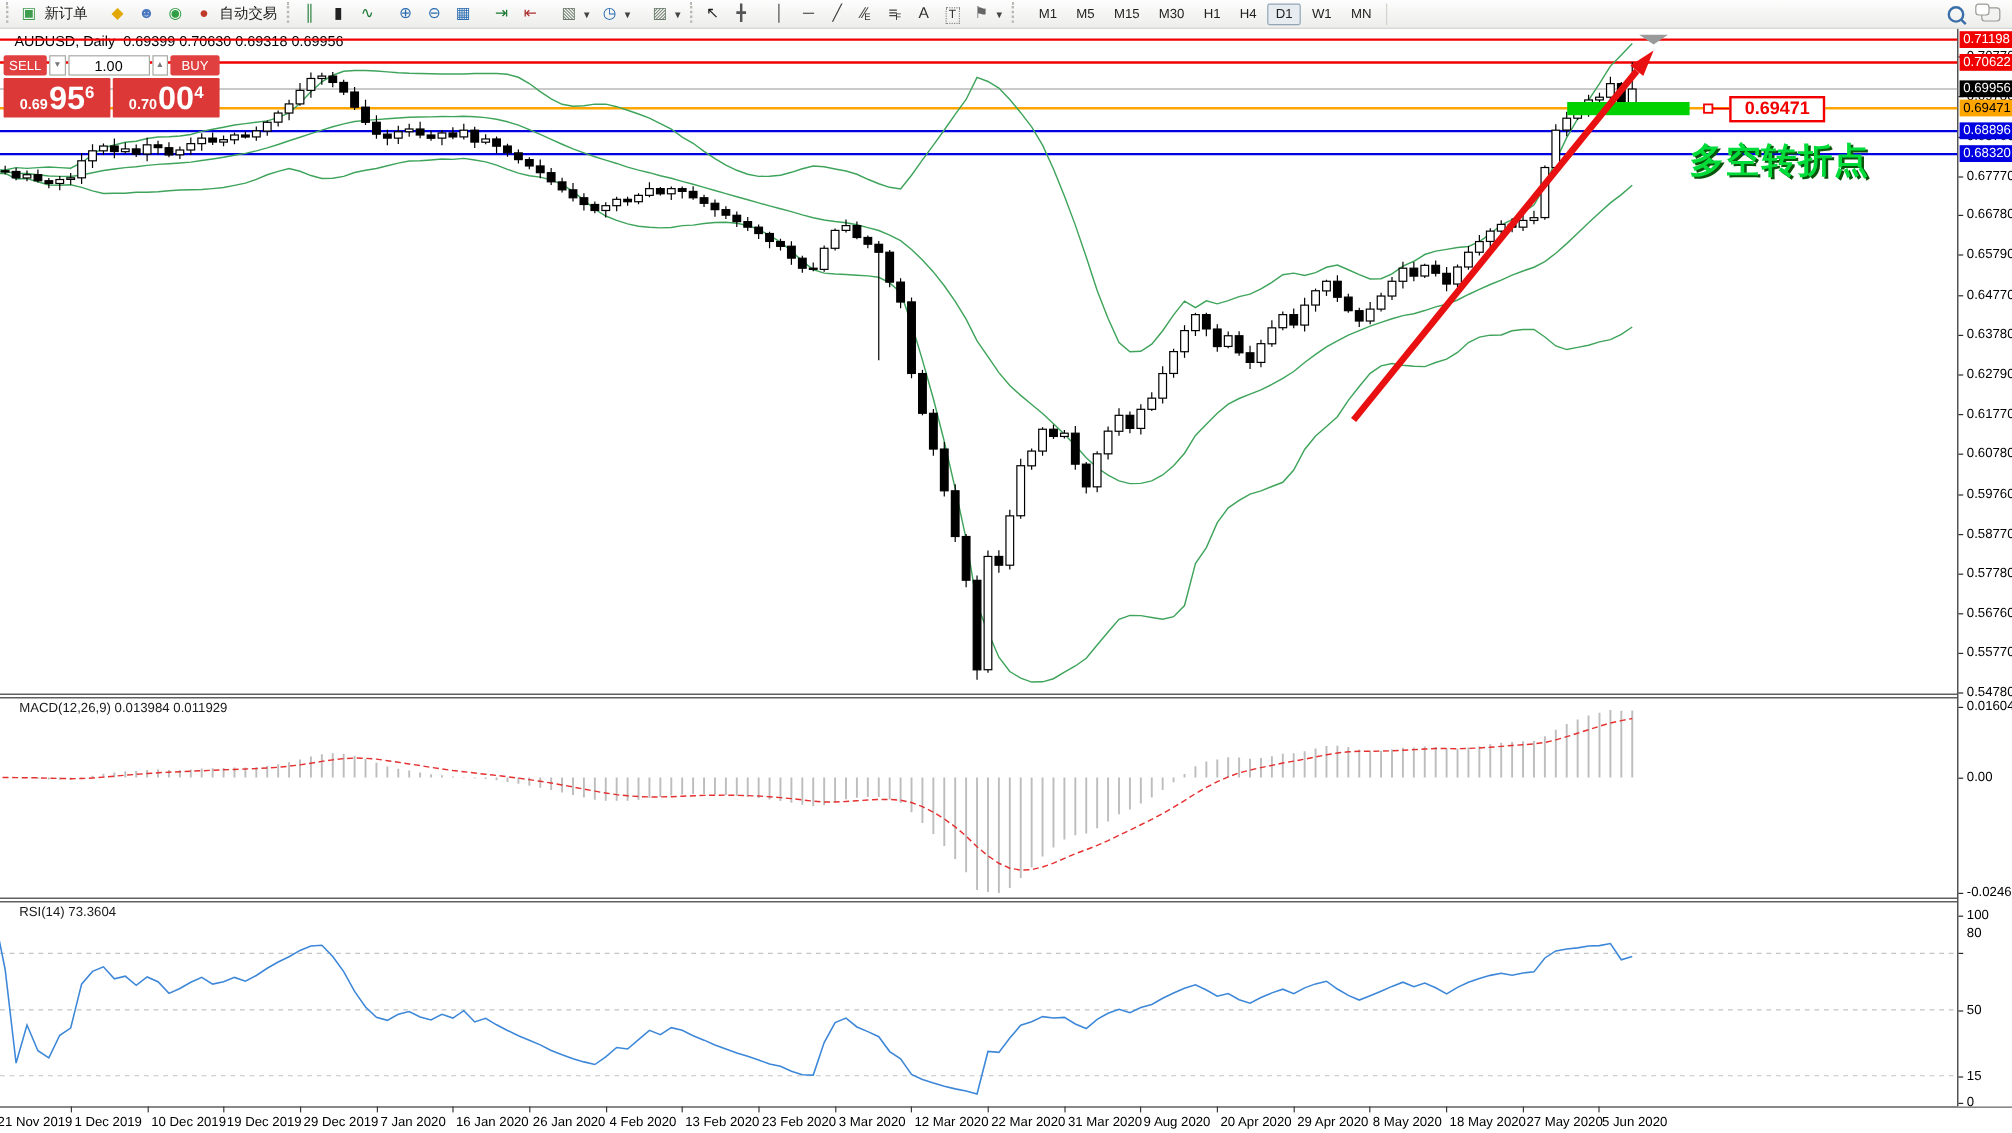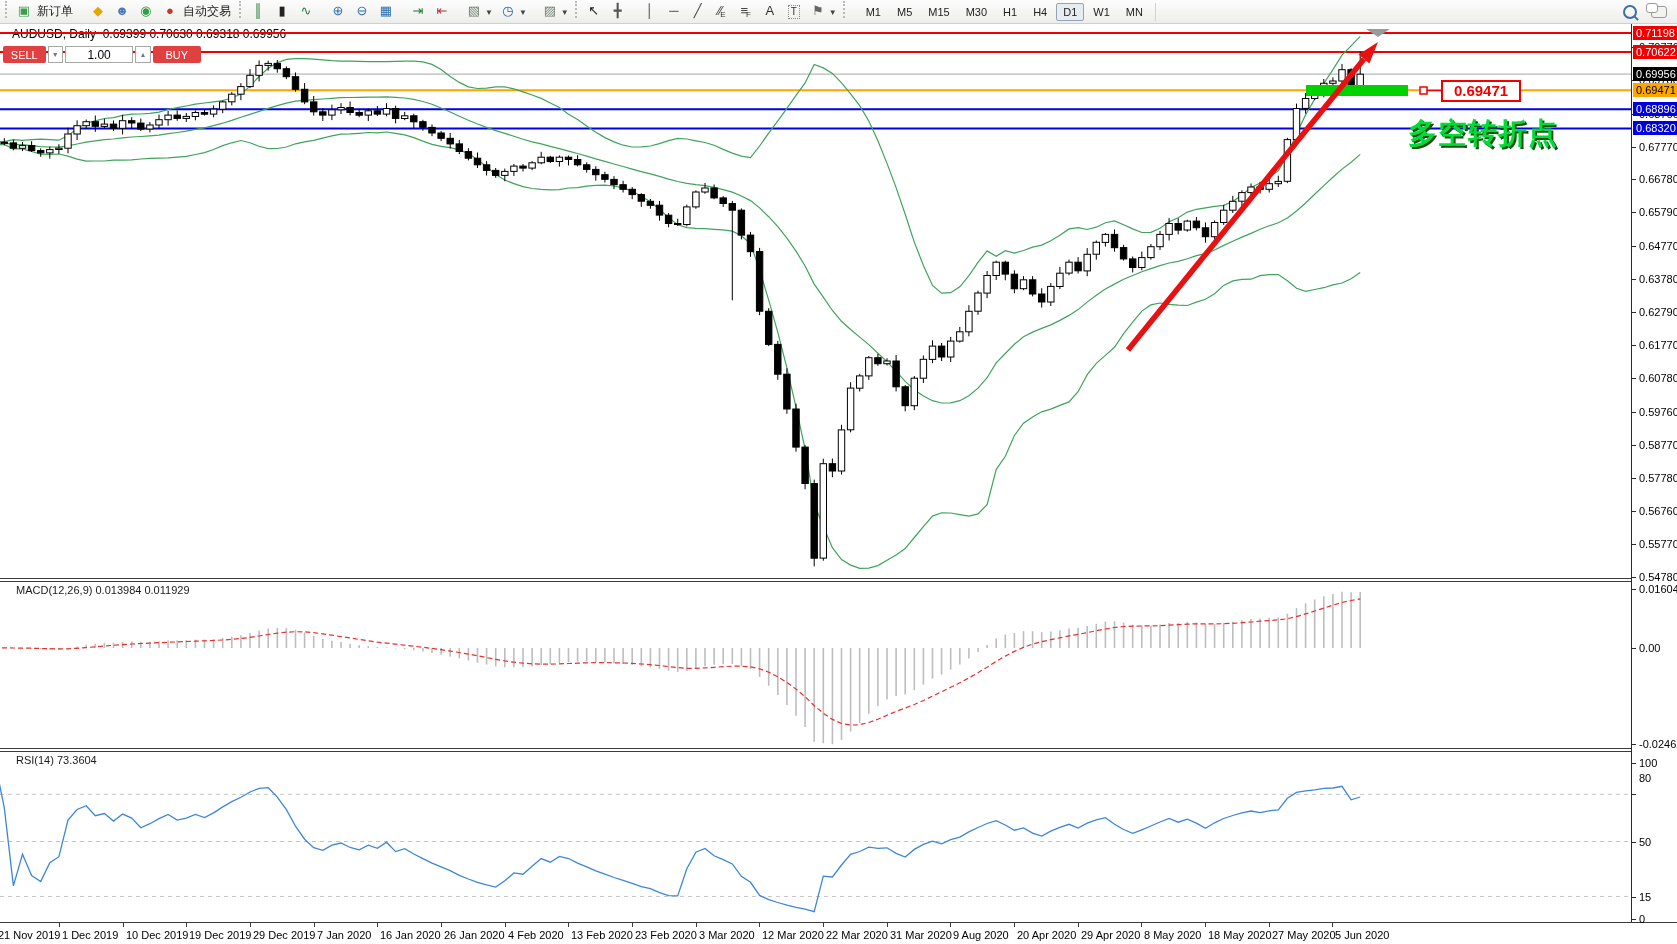--- a/index.html
+++ b/index.html
@@ -23,21 +23,21 @@
   .icon-search{width:10px;height:10px;border:2px solid #3a6ea8;border-radius:50%;position:relative;margin-right:14px;}
   .icon-search:after{content:"";position:absolute;width:6px;height:2px;background:#3a6ea8;
     transform:rotate(45deg);left:8px;top:10px;}
   .icon-chat{width:14px;height:10px;border:1.5px solid #9a9a96;border-radius:3px;position:relative;background:#f2f2f0;}
   .icon-chat:before{content:"";position:absolute;width:10px;height:8px;border:1.5px solid #9a9a96;
     border-radius:3px;background:#fff;left:-6px;top:-4px;}
   
   .chart-title{position:absolute;left:12px;top:27px;font-size:12px;color:#000;z-index:1;white-space:nowrap;}
   .chart-title b{font-weight:normal;}
   
-  .trade-panel{position:absolute;left:3px;top:46px;width:198px;z-index:6;}
+  .trade-panel{position:absolute;left:3px;top:46px;width:180px;z-index:6;}
   .tp-row1{display:flex;height:17px;}
   .tp-sell,.tp-buy{background:#e04040;color:#fff;font-size:11px;display:flex;align-items:center;justify-content:center;border-radius:2px;}
   .tp-sell{width:44px;}.tp-buy{width:50px;margin-left:2px;text-align:right;}
   .tp-spin{width:16px;background:#fff;border:1px solid #a8a8a4;box-sizing:border-box;color:#777;
     font-size:7px;display:flex;align-items:center;justify-content:center;margin-left:2px;}
   .tp-vol{width:68px;border:1px solid #a8a8a4;box-sizing:border-box;font-size:12px;text-align:center;
     margin-left:2px;font-family:"Liberation Sans",sans-serif;padding:0;}
   .tp-row2{display:flex;margin-top:2px;height:33px;}
   .tp-price{background:#dd3838;color:#fff;flex:1;display:flex;align-items:flex-end;justify-content:center;
     padding-bottom:2px;border-radius:1px;}
@@ -149,20 +149,32 @@
   <b>0.69399 0.70630 0.69318 0.69956</b>
 </div>
 
 <div class="trade-panel">
   <div class="tp-row1">
     <div class="tp-sell">SELL</div>
     <div class="tp-spin">▼</div>
     <input class="tp-vol" value="1.00" style="">
     <div class="tp-spin">▲</div>
     <div class="tp-buy">BUY</div>
+  </div>
+  <div class="tp-row2">
+    <div class="tp-price">
+      <span class="small">0.69</span>
+      <span class="big">95</span>
+      <span class="sup">6</span>
+    </div>
+    <div class="tp-price second">
+      <span class="small">0.70</span>
+      <span class="big">00</span>
+      <span class="sup">4</span>
+    </div>
   </div>
 </div>
 
 <div class="ind-label" style="top:584px;">
   <span>MACD(12,26,9)</span>
   <span>0.013984</span>
   <span>0.011929</span>
 </div>
 <div class="ind-label" style="top:754px;">
   <span>RSI(14)</span>

